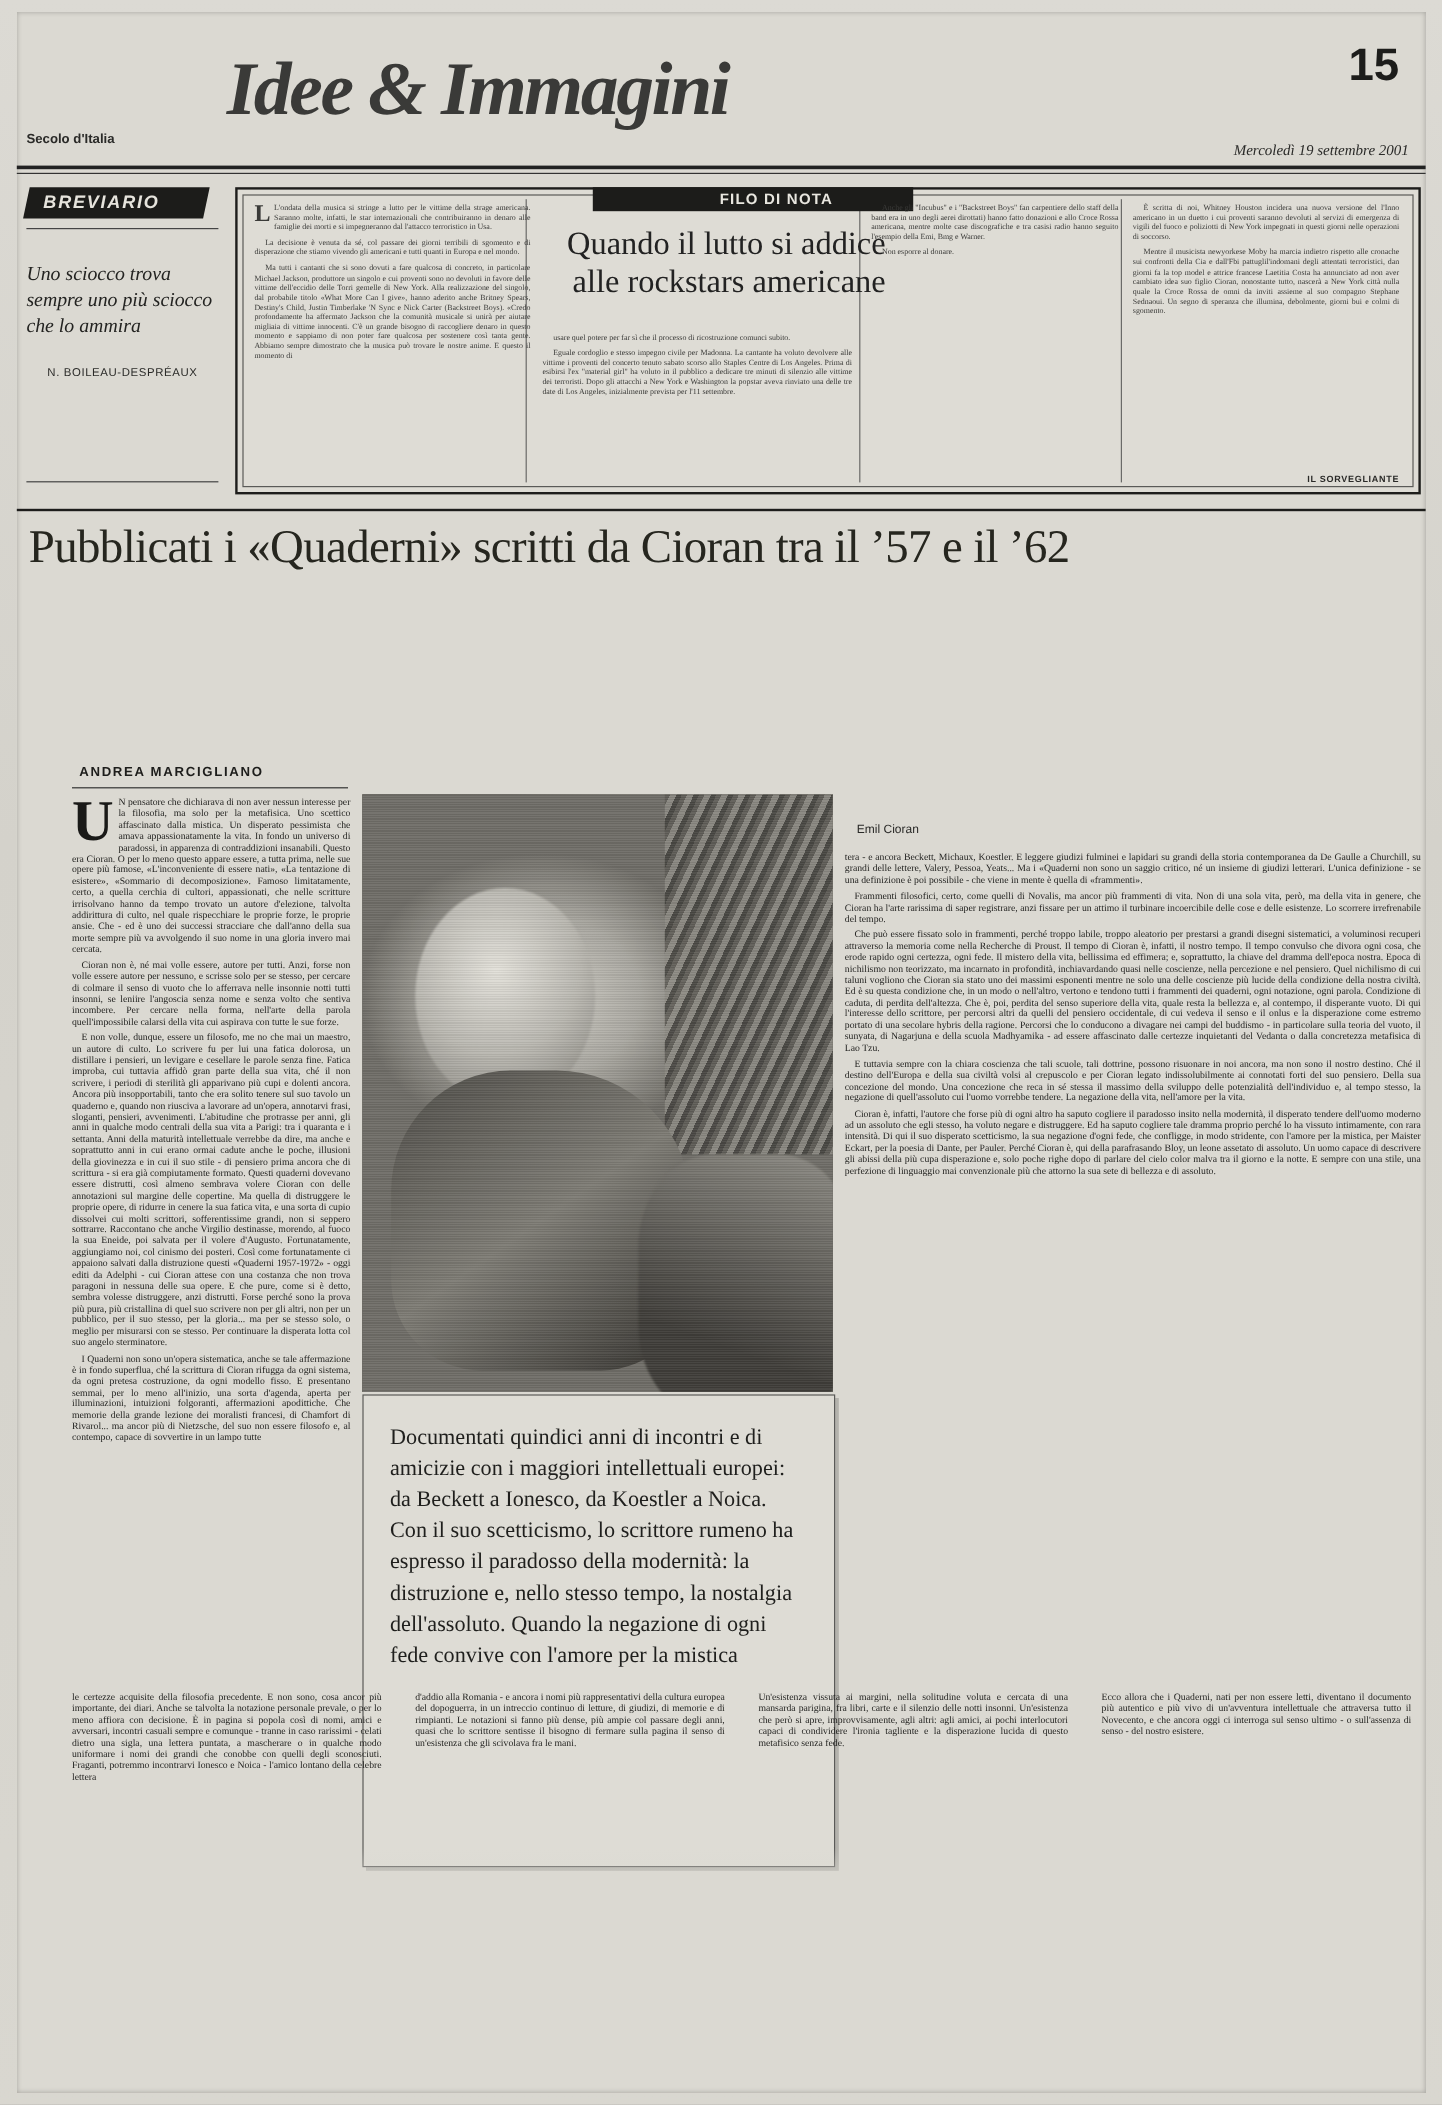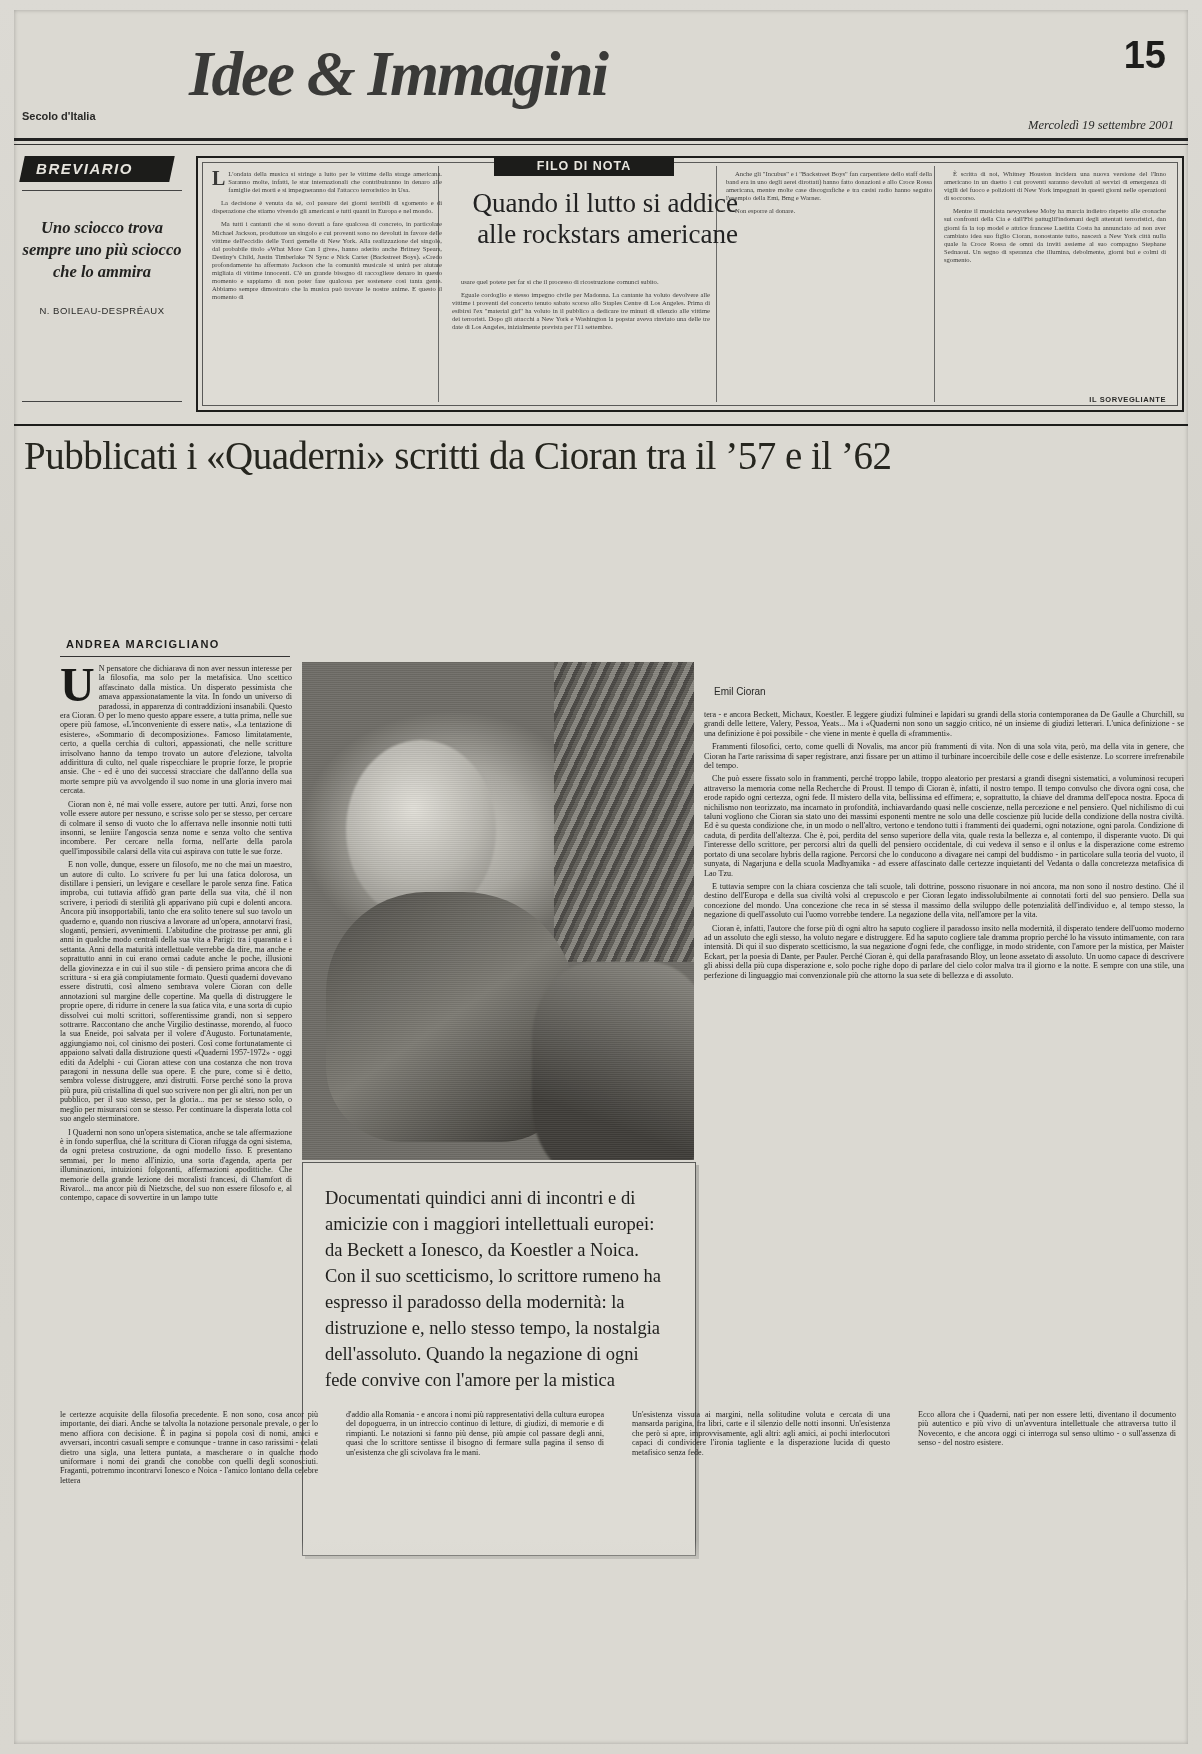--- a/index.html
+++ b/index.html
@@ -56,34 +56,34 @@
   .brev-tag span{
     position:absolute;left:14px;top:4px;transform:skewX(12deg);
     color:#e6e4dd;font-family:"Liberation Sans",sans-serif;
     font-weight:700;font-size:15px;letter-spacing:1.5px;font-style:italic;
   }
   .brev-box{
     position:absolute;left:0;top:34px;width:160px;height:210px;
     border-top:1px solid #444;border-bottom:1px solid #444;
   }
   .brev-text{
-    margin-top:26px;text-align:center;font-style:italic;font-weight:700;
+    margin-top:26px;text-align:left;font-style:italic;font-weight:400;
     font-size:16.5px;line-height:22px;color:#232321;
   }
   .brev-auth{
     margin-top:22px;text-align:center;font-size:9.5px;letter-spacing:.5px;
     font-family:"Liberation Sans",sans-serif;color:#2b2b29;
   }
   .topbox{
     position:absolute;left:182px;top:4px;width:984px;height:252px;
     border:2px solid #1d1d1b;background:#dedcd5;
   }
   .tb-inner{position:absolute;inset:4px;border:1px solid #5a5a58;}
   .filo-tag{
-    position:absolute;left:296px;top:-2px;width:180px;height:20px;background:#1c1c1a;
+    position:absolute;left:296px;top:-2px;width:228px;height:20px;background:#1c1c1a;padding-left:39px;
   }
   .filo-tag span{
     display:block;text-align:center;color:#e8e6df;font-family:"Liberation Sans",sans-serif;
     font-weight:700;font-size:12.5px;letter-spacing:1px;line-height:20px;
   }
   .filo-head{
     position:absolute;left:250px;top:30px;width:290px;text-align:right;
     font-size:27px;line-height:31px;color:#222;font-weight:400;
   }
   .micro{

